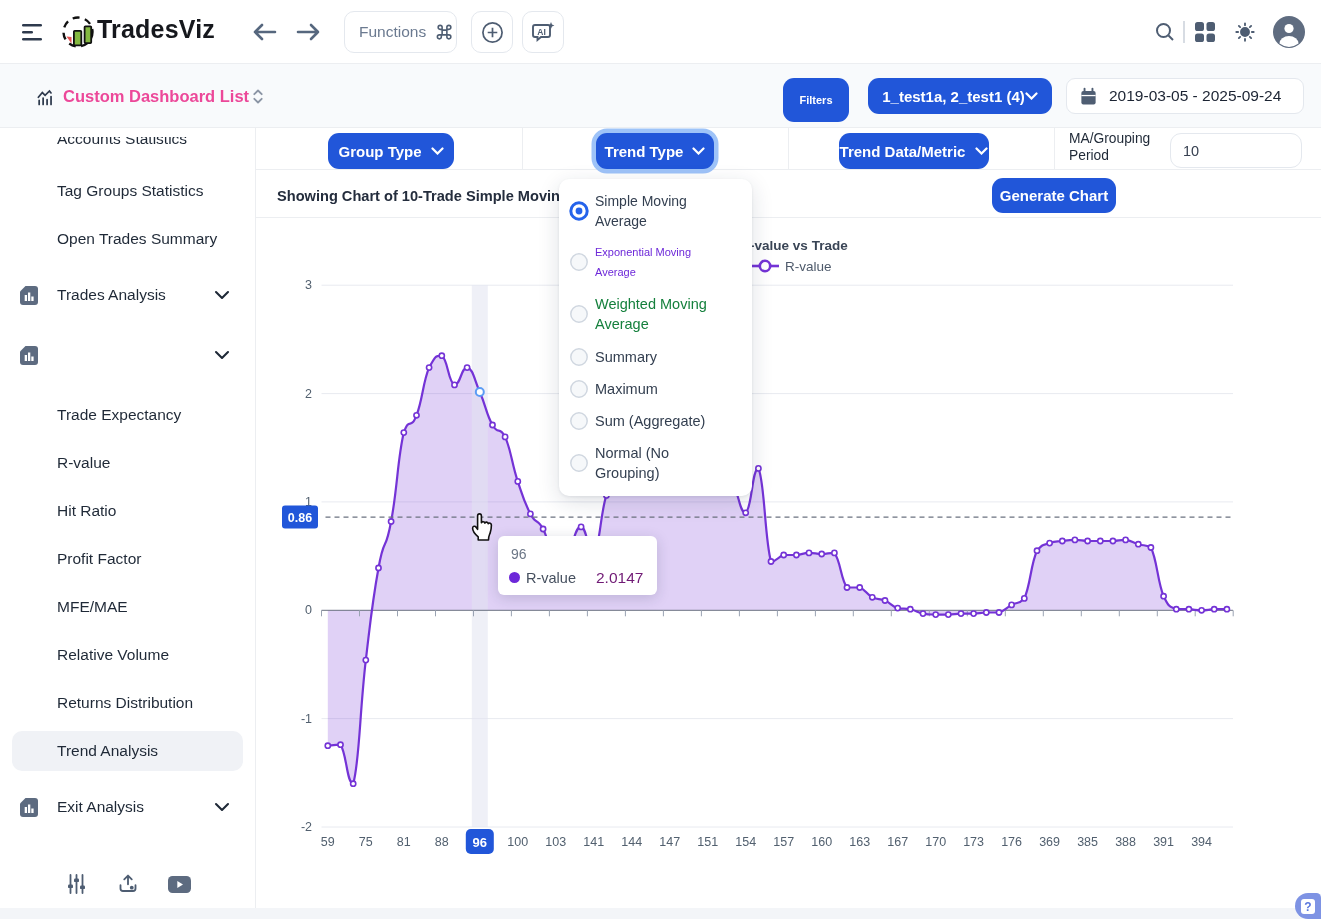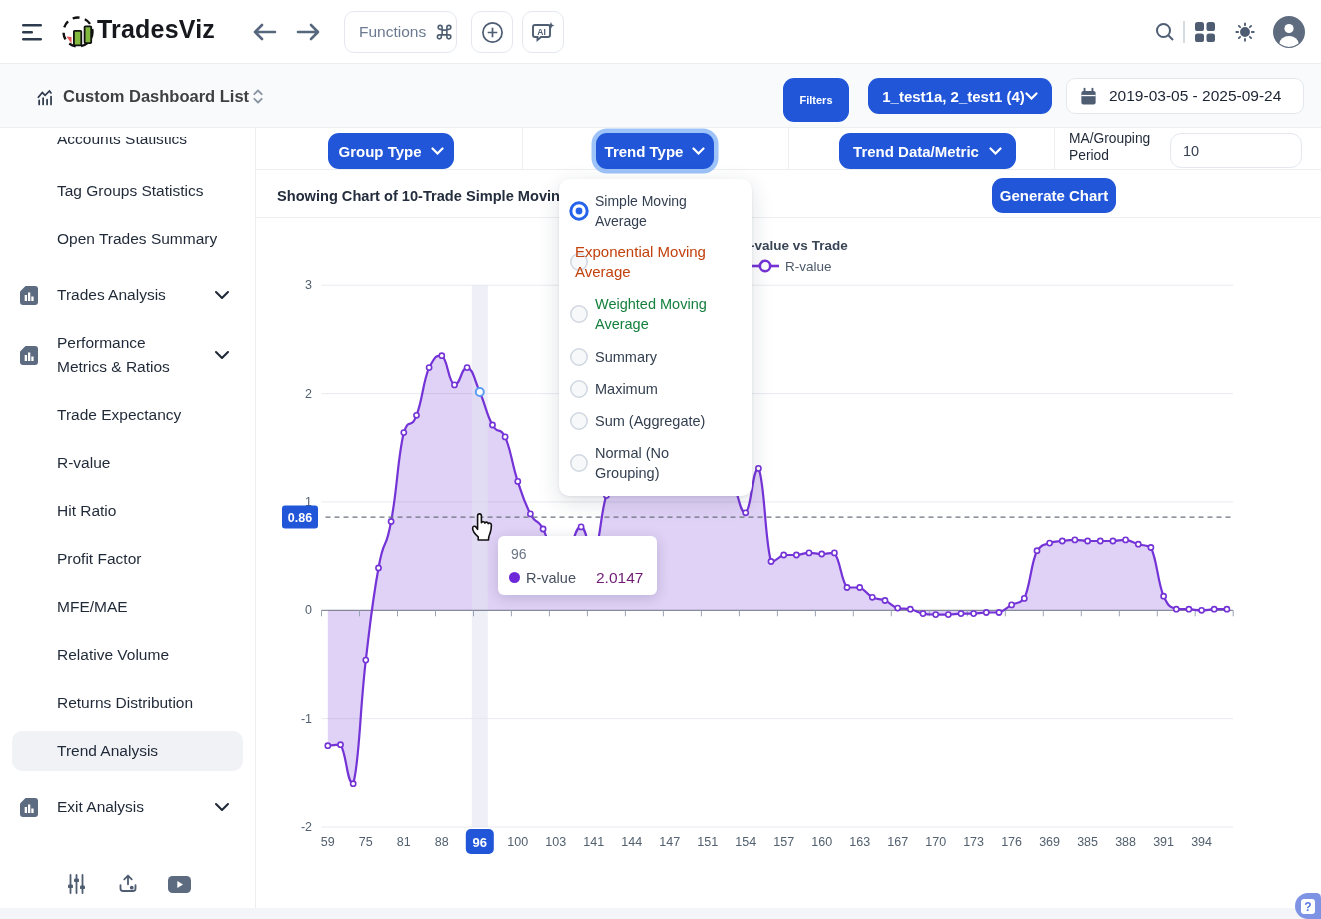--- a/index.html
+++ b/index.html
@@ -62,21 +62,21 @@
     <circle cx="16" cy="16" r="16" fill="#5f6c80"></circle>
     <circle cx="16" cy="12.5" r="4.6" fill="#fff"></circle>
     <path d="M6.5 27.5 a9.5 7.5 0 0 1 19 0 q-4.6 3.4-9.5 3.4 t-9.5-3.4 z" fill="#fff"></path>
   </svg>
 
 <div class="abs" style="left:0;top:64px;width:1321px;height:64px;background:#f8fafc;border-bottom:1px solid #eceef1"></div>
 <svg class="abs" style="left:36px;top:87px" width="19" height="19" viewBox="0 0 24 24" fill="none" stroke="#2e3a4d" stroke-width="2.2" stroke-linecap="round">
     <path d="M3 13 l5-6 3.5 3.5 L17 5 l2 2.5" fill="none"></path>
     <path d="M4 17v5M9 14v8M14 16v6M19 12v10"></path>
   </svg>
-<div class="abs" style="left:63px;top:87px;font-size:16.5px;font-weight:bold;color:#404040">Custom Dashboard List</div>
+<div class="abs" style="left:63px;top:87px;font-size:16.5px;font-weight:bold;color:#ec4899">Custom Dashboard List</div>
 <svg class="abs" style="left:252px;top:89px" width="12" height="15" viewBox="0 0 13 16" fill="none" stroke="#8b95a5" stroke-width="2" stroke-linecap="round" stroke-linejoin="round">
     <path d="M2.5 5.5 L6.5 1.5 L10.5 5.5"></path>
     <path d="M2.5 10.5 L6.5 14.5 L10.5 10.5"></path>
   </svg>
 <div class="abs btn-blue" style="left:783px;top:78px;width:66px;height:44px;font-size:11px">Filters</div>
 <div class="abs btn-blue" style="left:868px;top:78px;width:184px;height:36px;font-size:15px;gap:0">
     <span>1_test1a, 2_test1 (4)</span>
 <svg width="13" height="8" viewBox="0 0 13 8" fill="none" stroke="#fff" stroke-width="2.2" stroke-linecap="round">
       <path d="M1.5 1.5 L6.5 6.5 L11.5 1.5"></path>
     </svg>
@@ -115,21 +115,20 @@
         <rect x="4.7" y="9" width="2.3" height="6" fill="#fff"></rect>
         <rect x="8" y="6.5" width="2.3" height="8.5" fill="#fff"></rect>
         <rect x="11.3" y="10.5" width="2.3" height="4.5" fill="#fff"></rect>
       </svg>
     </div>
     <div class="abs" style="left:214px;top:213px">
       <svg width="16" height="10" viewBox="0 0 16 10" fill="none" stroke="#1f2937" stroke-width="2.1" stroke-linecap="round" stroke-linejoin="round">
         <path d="M2 2 L8 8 L14 2"></path>
       </svg>
     </div>
-    <div class="abs" style="left:57px;top:218px;transform:translateY(-50%);font-size:15.5px;color:#1f2937;line-height:24px">Performance<br>Metrics &amp; Ratios</div>
     <div class="abs" style="left:57px;top:278px;transform:translateY(-50%);font-size:15.5px;color:#1f2937;line-height:24px">Trade Expectancy</div>
     <div class="abs" style="left:57px;top:326px;transform:translateY(-50%);font-size:15.5px;color:#1f2937;line-height:24px">R-value</div>
     <div class="abs" style="left:57px;top:374px;transform:translateY(-50%);font-size:15.5px;color:#1f2937;line-height:24px">Hit Ratio</div>
     <div class="abs" style="left:57px;top:422px;transform:translateY(-50%);font-size:15.5px;color:#1f2937;line-height:24px">Profit Factor</div>
     <div class="abs" style="left:57px;top:470px;transform:translateY(-50%);font-size:15.5px;color:#1f2937;line-height:24px">MFE/MAE</div>
     <div class="abs" style="left:57px;top:518px;transform:translateY(-50%);font-size:15.5px;color:#1f2937;line-height:24px">Relative Volume</div>
     <div class="abs" style="left:57px;top:566px;transform:translateY(-50%);font-size:15.5px;color:#1f2937;line-height:24px">Returns Distribution</div>
     <div class="abs" style="left:57px;top:614px;transform:translateY(-50%);font-size:15.5px;color:#1f2937;line-height:24px">Trend Analysis</div>
     <div class="abs" style="left:20px;top:661px">
       <svg width="18" height="19" viewBox="0 0 18 19">
@@ -170,21 +169,21 @@
     <svg width="13" height="8" viewBox="0 0 13 8" fill="none" stroke="#fff" stroke-width="2.2" stroke-linecap="round">
       <path d="M1.5 1.5 L6.5 6.5 L11.5 1.5"></path>
     </svg>
   </div>
 <div class="abs btn-blue" style="left:596px;top:133px;width:118px;height:36px;font-size:15px;gap:9px;box-shadow:0 0 0 4.5px #9ec3f8">
     <span>Trend Type</span>
     <svg width="13" height="8" viewBox="0 0 13 8" fill="none" stroke="#fff" stroke-width="2.2" stroke-linecap="round">
       <path d="M1.5 1.5 L6.5 6.5 L11.5 1.5"></path>
     </svg>
   </div>
-<div class="abs btn-blue" style="left:839px;top:133px;width:177px;height:36px;font-size:15px;gap:10px">
+<div class="abs btn-blue" style="left:839px;top:133px;width:150px;height:36px;font-size:15px;gap:10px">
     <span>Trend Data/Metric</span>
     <svg width="13" height="8" viewBox="0 0 13 8" fill="none" stroke="#fff" stroke-width="2.2" stroke-linecap="round">
       <path d="M1.5 1.5 L6.5 6.5 L11.5 1.5"></path>
     </svg>
   </div>
 <div class="abs" style="left:1069px;top:131px;font-size:13.8px;color:#1f2937;line-height:16.5px">MA/Grouping<br>Period</div>
 <div class="abs" style="left:1170px;top:133px;width:132px;height:35px;border:1px solid #e4e8ee;border-radius:11px;display:flex;align-items:center;padding-left:12px;font-size:14.5px;color:#374151">10</div>
 <div class="abs" style="left:256px;top:170px;width:1065px;height:48px;border-bottom:1px solid #eceef1"></div>
 <div class="abs" style="left:277px;top:188px;font-size:14.6px;font-weight:bold;color:#242d3d">Showing Chart of 10-Trade Simple Moving Average</div>
 <div class="abs btn-blue" style="left:992px;top:178px;width:124px;height:35px;font-size:15px">Generate Chart</div>
@@ -344,21 +343,21 @@
       <circle cx="10" cy="10" r="8.2" fill="#fff" stroke="#2563eb" stroke-width="3"></circle>
       <circle cx="10" cy="10" r="3.4" fill="#2563eb"></circle>
     </svg>
   </div>
 <div class="abs" style="left:595px;top:211px;transform:translateY(-50%);font-size:14px;color:#333f50;line-height:20px;width:138px">Simple Moving Average</div>
 <div class="abs" style="left:569px;top:252px">
     <svg width="20" height="20" viewBox="0 0 20 20">
       <circle cx="10" cy="10" r="8.2" fill="#f6f8fa" stroke="#d0d7e0" stroke-width="1.5"></circle>
     </svg>
   </div>
-<div class="abs" style="left:575px;top:262px;transform:translateY(-50%);font-size:15px;color:#c2410c;line-height:20px;width:138px">Exponential Moving Average</div>
+<div class="abs" style="left:595px;top:262px;transform:translateY(-50%);font-size:11px;color:#6d28d9;line-height:20px;width:138px">Exponential Moving Average</div>
 <div class="abs" style="left:569px;top:304px">
     <svg width="20" height="20" viewBox="0 0 20 20">
       <circle cx="10" cy="10" r="8.2" fill="#f6f8fa" stroke="#d0d7e0" stroke-width="1.5"></circle>
     </svg>
   </div>
 <div class="abs" style="left:595px;top:314px;transform:translateY(-50%);font-size:14.5px;color:#15803d;line-height:20px;width:138px">Weighted Moving Average</div>
 <div class="abs" style="left:569px;top:347px">
     <svg width="20" height="20" viewBox="0 0 20 20">
       <circle cx="10" cy="10" r="8.2" fill="#f6f8fa" stroke="#d0d7e0" stroke-width="1.5"></circle>
     </svg>

